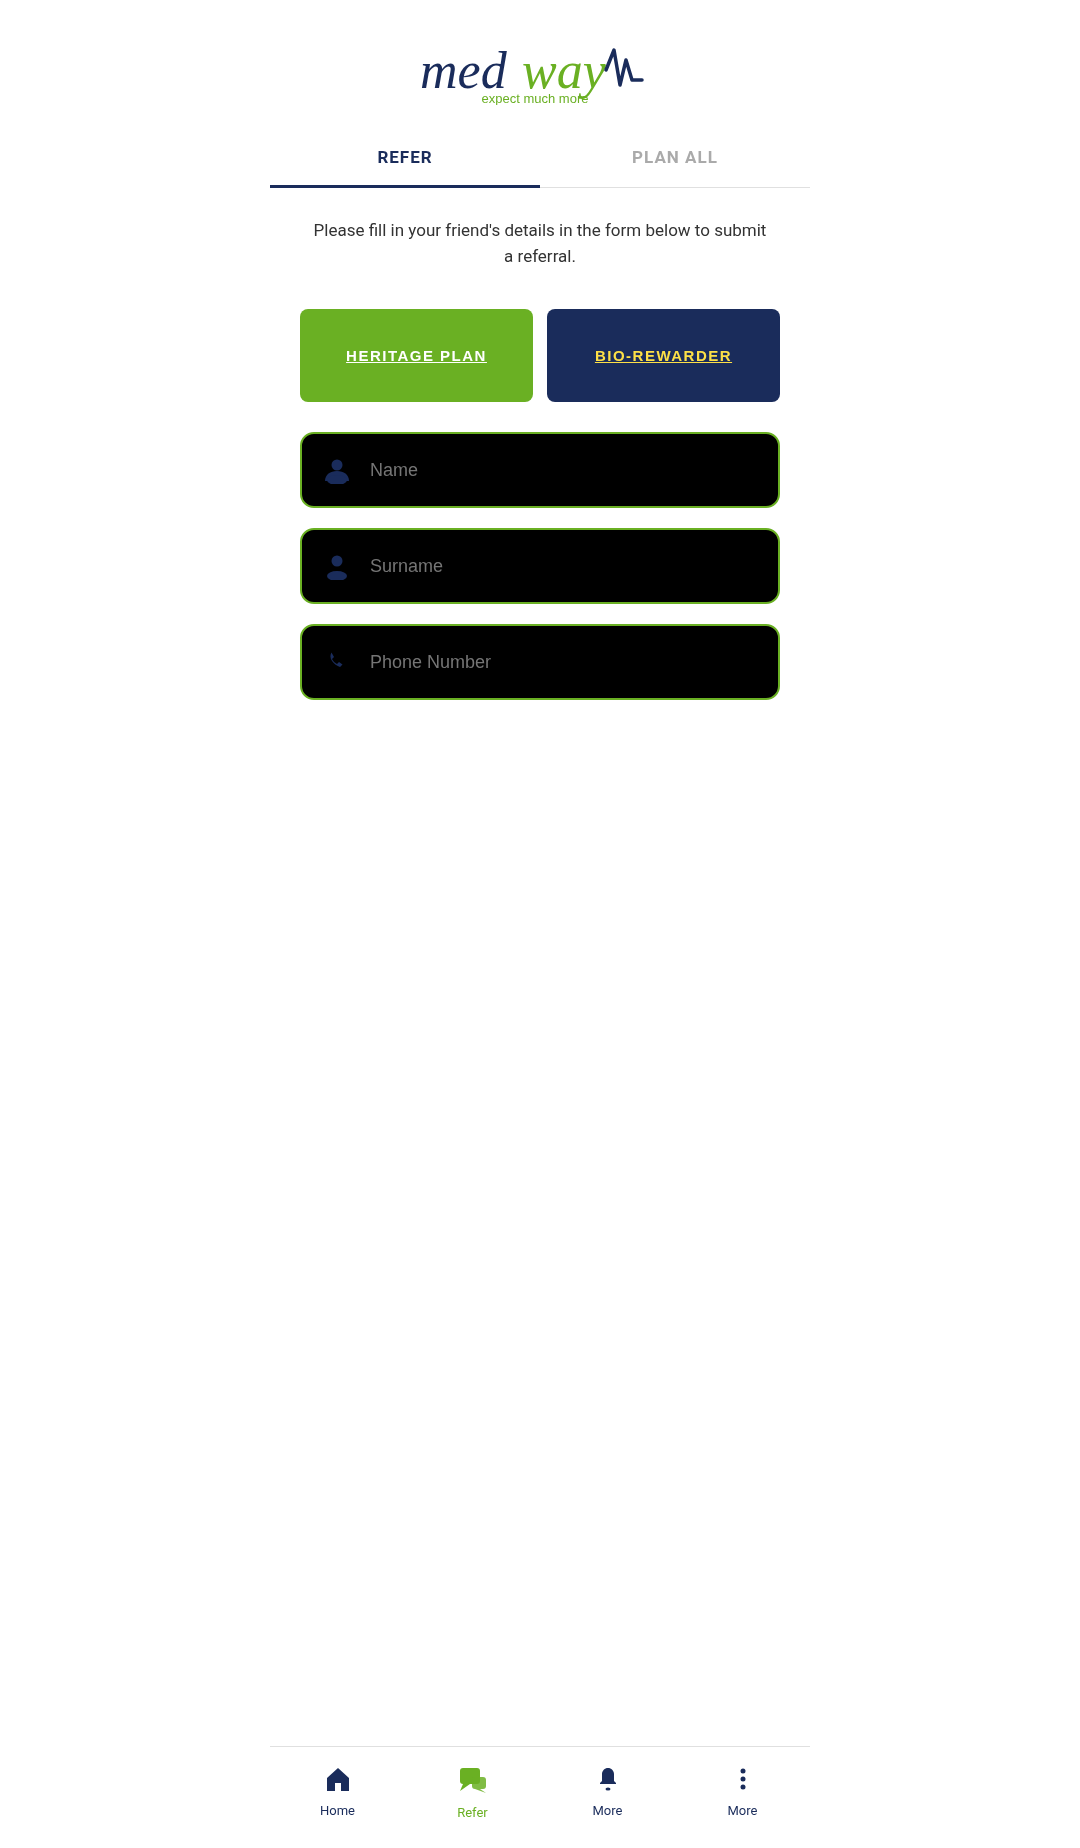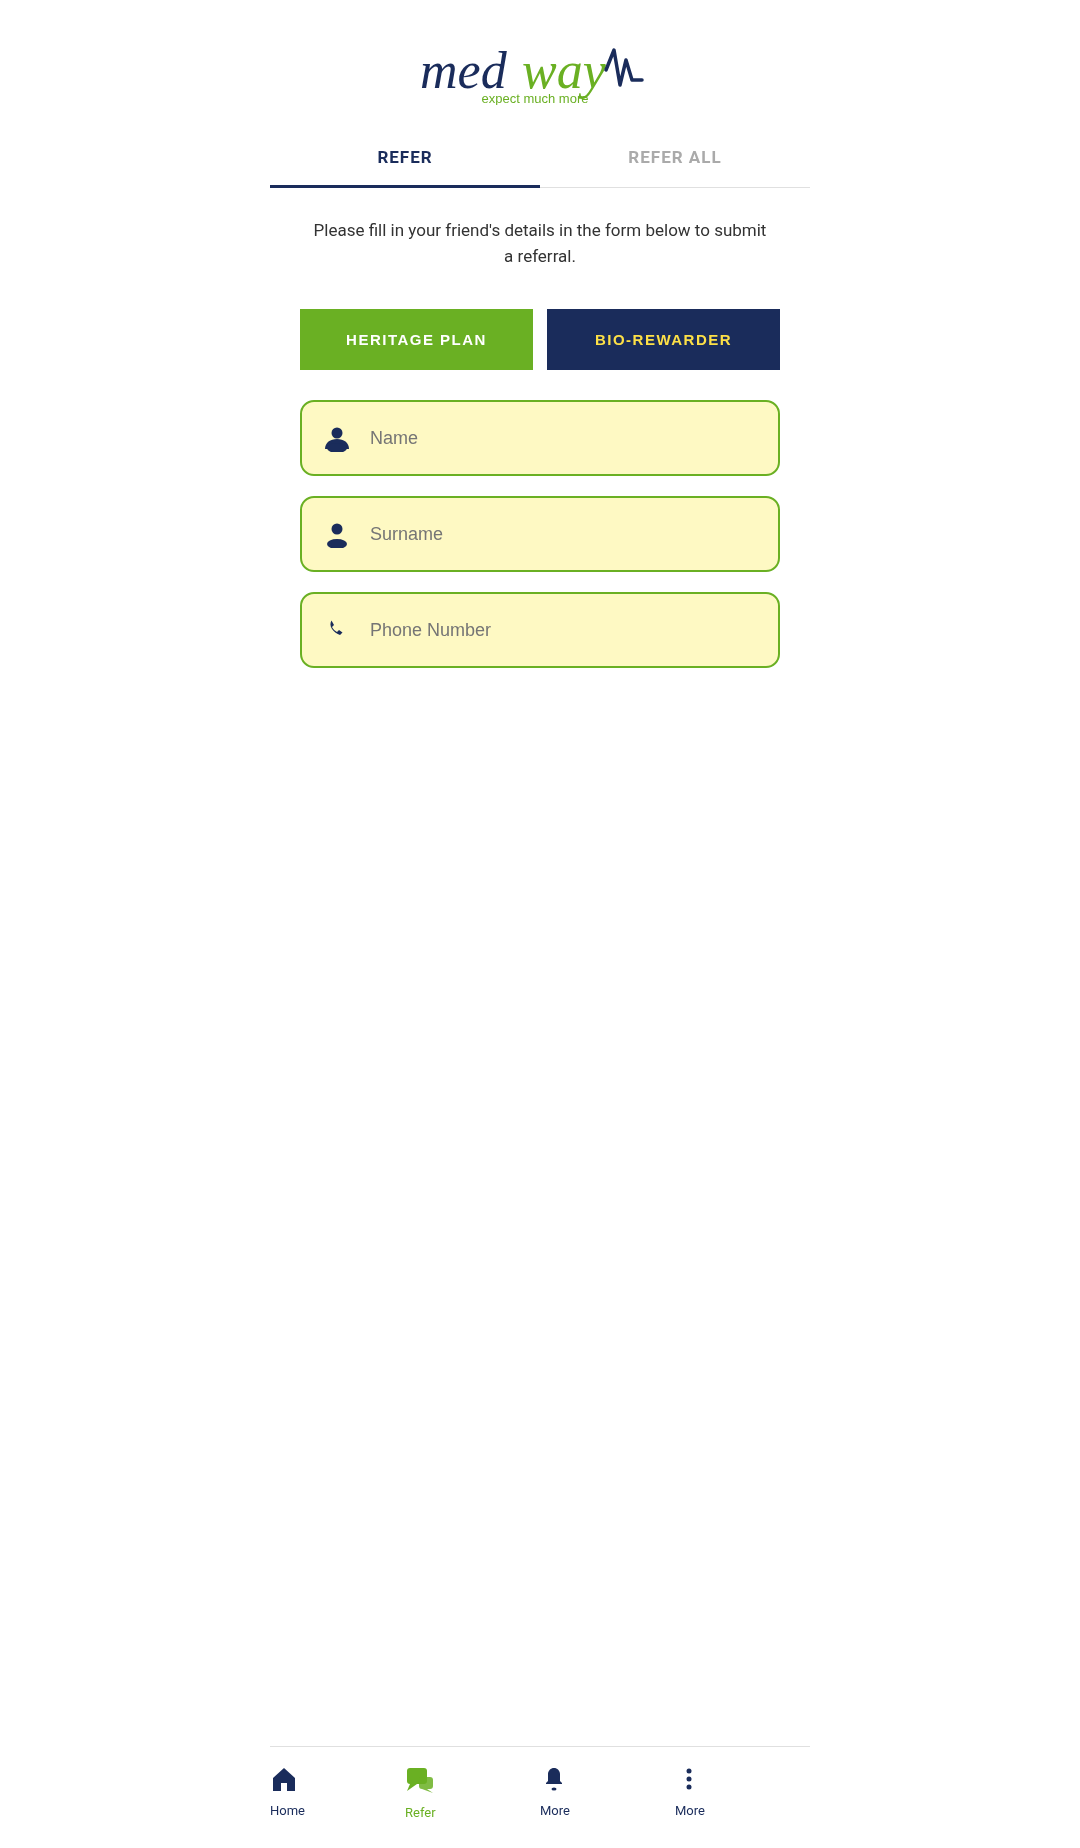--- a/index.html
+++ b/index.html
@@ -67,28 +67,29 @@
 
     .plan-buttons {
       display: flex;
       gap: 14px;
       padding: 10px 30px 30px;
       justify-content: center;
     }
 
     .plan-btn {
       flex: 1;
-      padding: 22px 10px;
+      padding: 38px 10px;
       font-size: 15px;
       font-weight: 800;
       letter-spacing: 1.5px;
       border: none;
-      border-radius: 0;
+      border-radius: 8px;
       cursor: pointer;
       text-transform: uppercase;
+      text-decoration: underline;
     }
 
     .plan-btn.heritage {
       background-color: #6ab023;
       color: #ffffff;
     }
 
     .plan-btn.bio-rewarder {
       background-color: #1a2c5b;
       color: #fde047;
@@ -100,21 +101,21 @@
       flex-direction: column;
       gap: 20px;
     }
 
     .form-field {
       display: flex;
       align-items: center;
       border: 2px solid #6ab023;
       border-radius: 14px;
       padding: 22px 20px;
-      background: #fef9c3;
+      background: #000000;
       cursor: text;
     }
 
     .field-icon {
       color: #1a2c5b;
       font-size: 26px;
       margin-right: 18px;
       min-width: 30px;
       text-align: center;
       display: flex;
@@ -137,20 +138,21 @@
       display: flex;
       border-top: 1px solid #e0e0e0;
       background: #fff;
       padding: 10px 0 20px;
     }
 
     .nav-item {
       flex: 1;
       display: flex;
       flex-direction: column;
+      align-items: center;
       gap: 4px;
       cursor: pointer;
       padding: 8px 0;
     }
 
     .nav-icon {
       font-size: 26px;
       color: #1a2c5b;
     }
 
@@ -195,21 +197,21 @@
         <polyline points="196,40 204,20 210,55 216,30 222,50 232,50" stroke="#1a2c5b" stroke-width="3.5" fill="none" stroke-linecap="round" stroke-linejoin="round"></polyline>
 
         <text x="125" y="73" font-family="Arial, sans-serif" font-size="13" fill="#6ab023" text-anchor="middle">expect much more</text>
       </svg>
     </div>
   </div>
 </div>
 
 <div class="tabs-container">
   <div class="tab active">REFER</div>
-  <div class="tab inactive">REFER ALL</div>
+  <div class="tab inactive">PLAN ALL</div>
 </div>
 
 <div class="main-content">
 
   <div class="description">Please fill in your friend's details in the form below to submit a referral.</div>
 
   <div class="plan-buttons">
     <button class="plan-btn heritage">HERITAGE PLAN</button>
     <button class="plan-btn bio-rewarder">BIO-REWARDER</button>
   </div>

